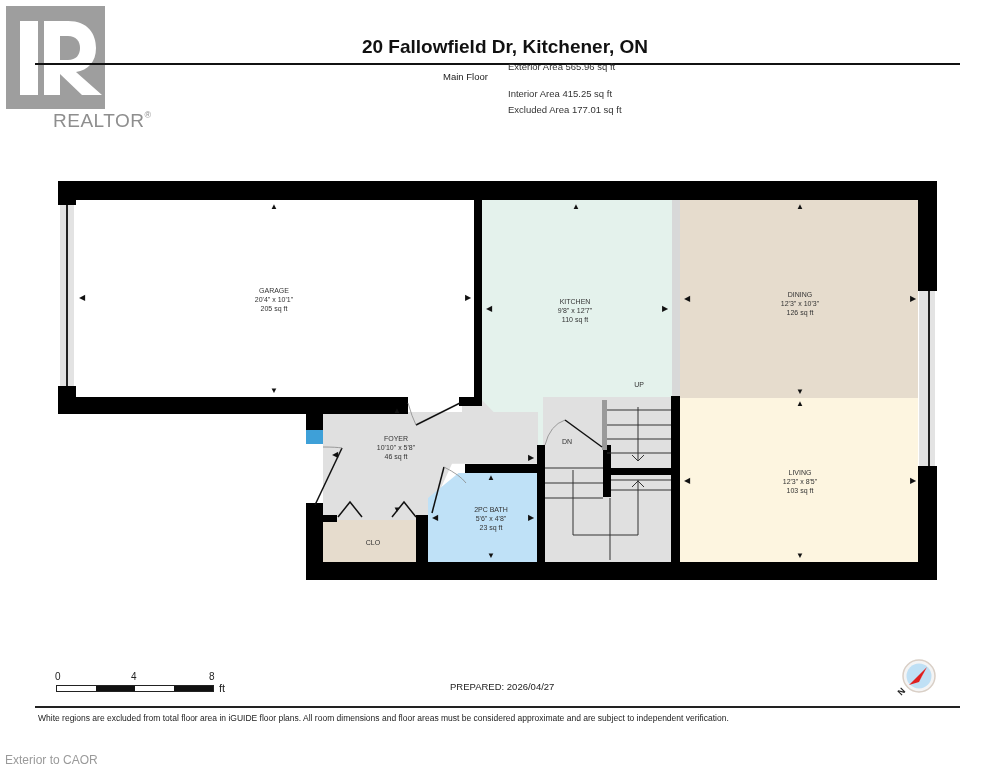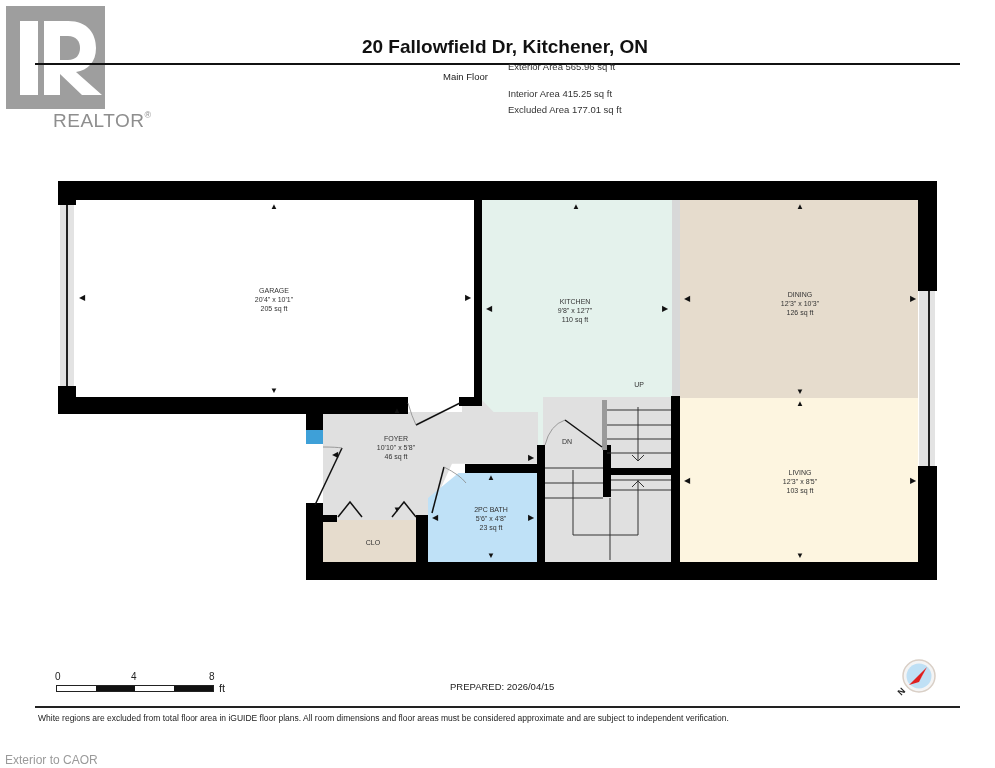--- a/index.html
+++ b/index.html
@@ -188,21 +188,21 @@
 <div class="abs scale-num" style="left:131px;">4</div>
 <div class="abs scale-num" style="left:209px;">8</div>
 <div class="abs" style="left:56px;top:685px;width:156px;height:5px;border:1px solid #222;display:flex;">
   <div style="flex:1;background:#fff;"></div>
   <div style="flex:1;background:#111;"></div>
   <div style="flex:1;background:#fff;"></div>
   <div style="flex:1;background:#111;"></div>
 </div>
 <div class="abs" style="left:219px;top:682px;font-size:11px;color:#222;">ft</div>
 
-<div class="abs prepared">PREPARED: 2026/04/15</div>
+<div class="abs prepared">PREPARED: 2026/04/27</div>
 
 <svg class="abs" style="left:895px;top:658px;" width="45" height="40">
   <circle cx="24" cy="18" r="16" fill="#f4f4f4" stroke="#d9cfc6" stroke-width="1.5"></circle>
   <circle cx="24" cy="18" r="12.5" fill="#bfe0f5"></circle>
   <polygon points="14,27 32,9 24,24" fill="#e02020"></polygon>
   <polygon points="32,9 24,24 27,18" fill="#ffffff"></polygon>
   <text x="3" y="36" font-size="9" font-weight="bold" fill="#222" transform="rotate(-45 7 33)" font-family="Liberation Sans, sans-serif">N</text>
 </svg>
 
 <div class="abs footer-rule"></div>

